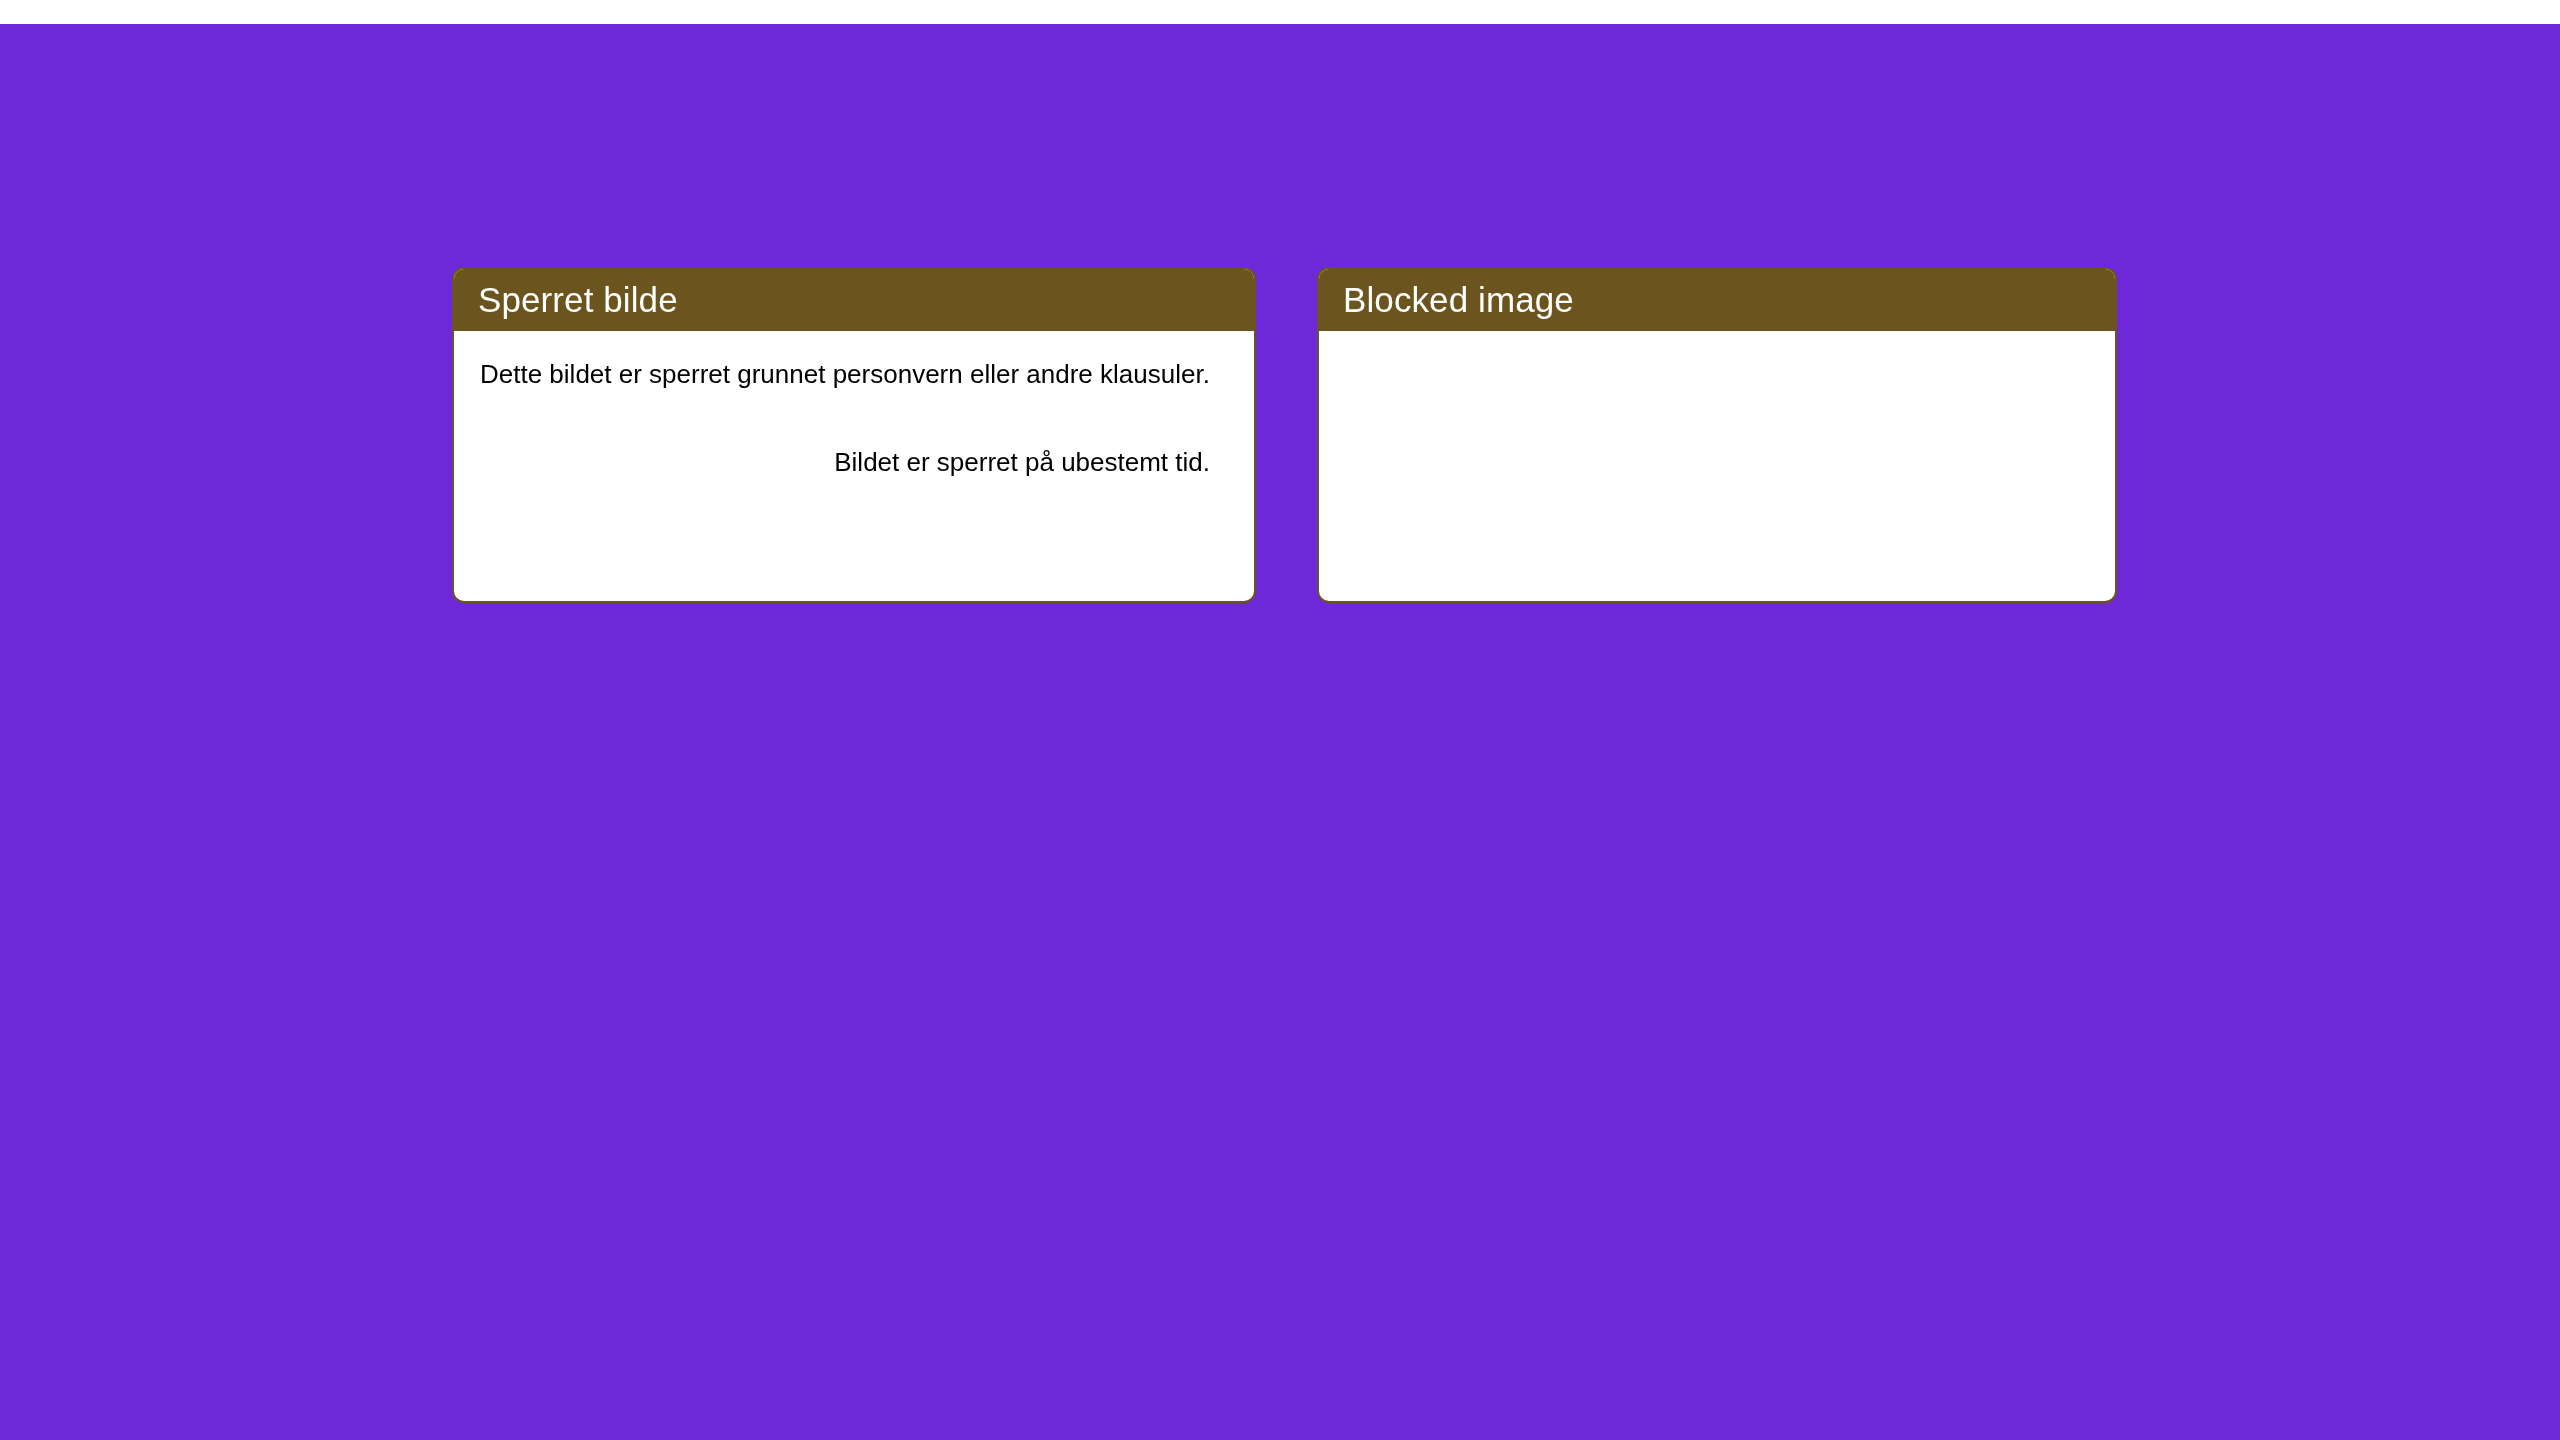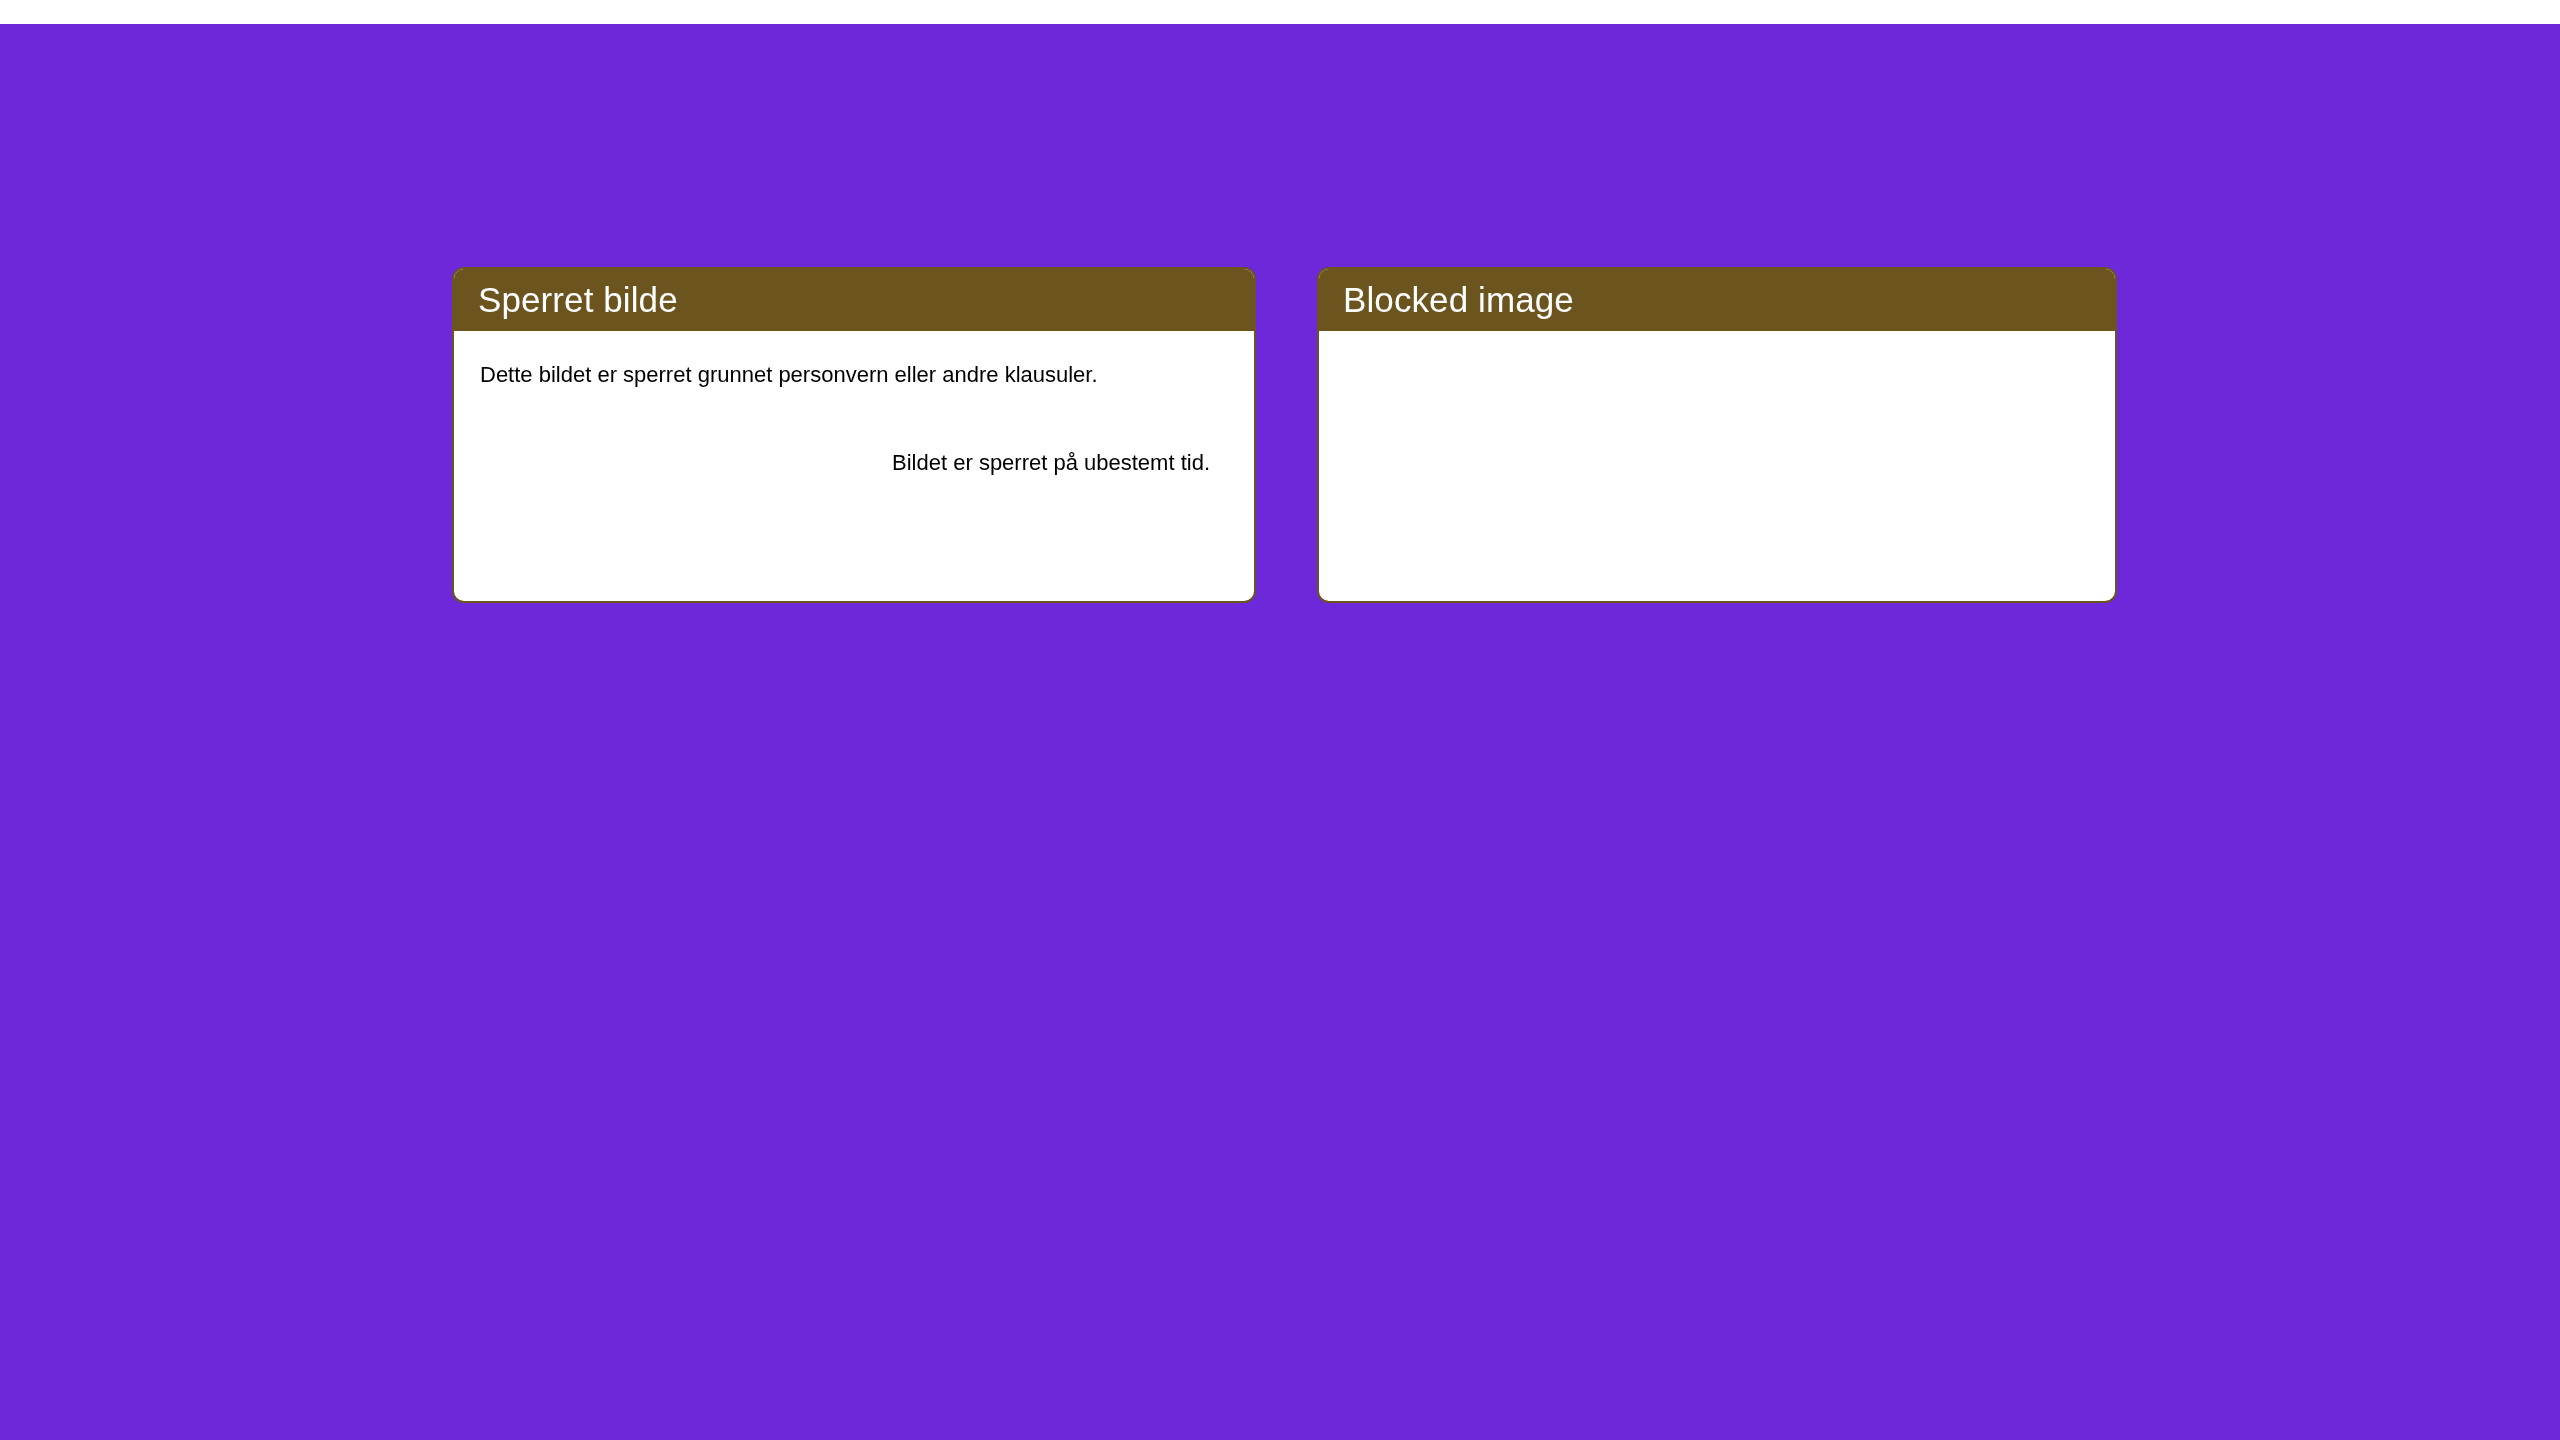--- a/index.html
+++ b/index.html
@@ -79,21 +79,21 @@
 
   .card-body {
     flex: 1 1 auto;
     padding: 22px 26px 0 26px;
     display: flex;
     flex-direction: column;
   }
 
   .card-paragraph {
     color: #000000;
-    font-size: 22px;
+    font-size: 26px;
     font-weight: 400;
     line-height: 43px;
     margin: 0;
     max-width: 730px;
   }
 
   .card-paragraph + .card-paragraph {
     margin-top: 45px;
     text-align: right;
   }

